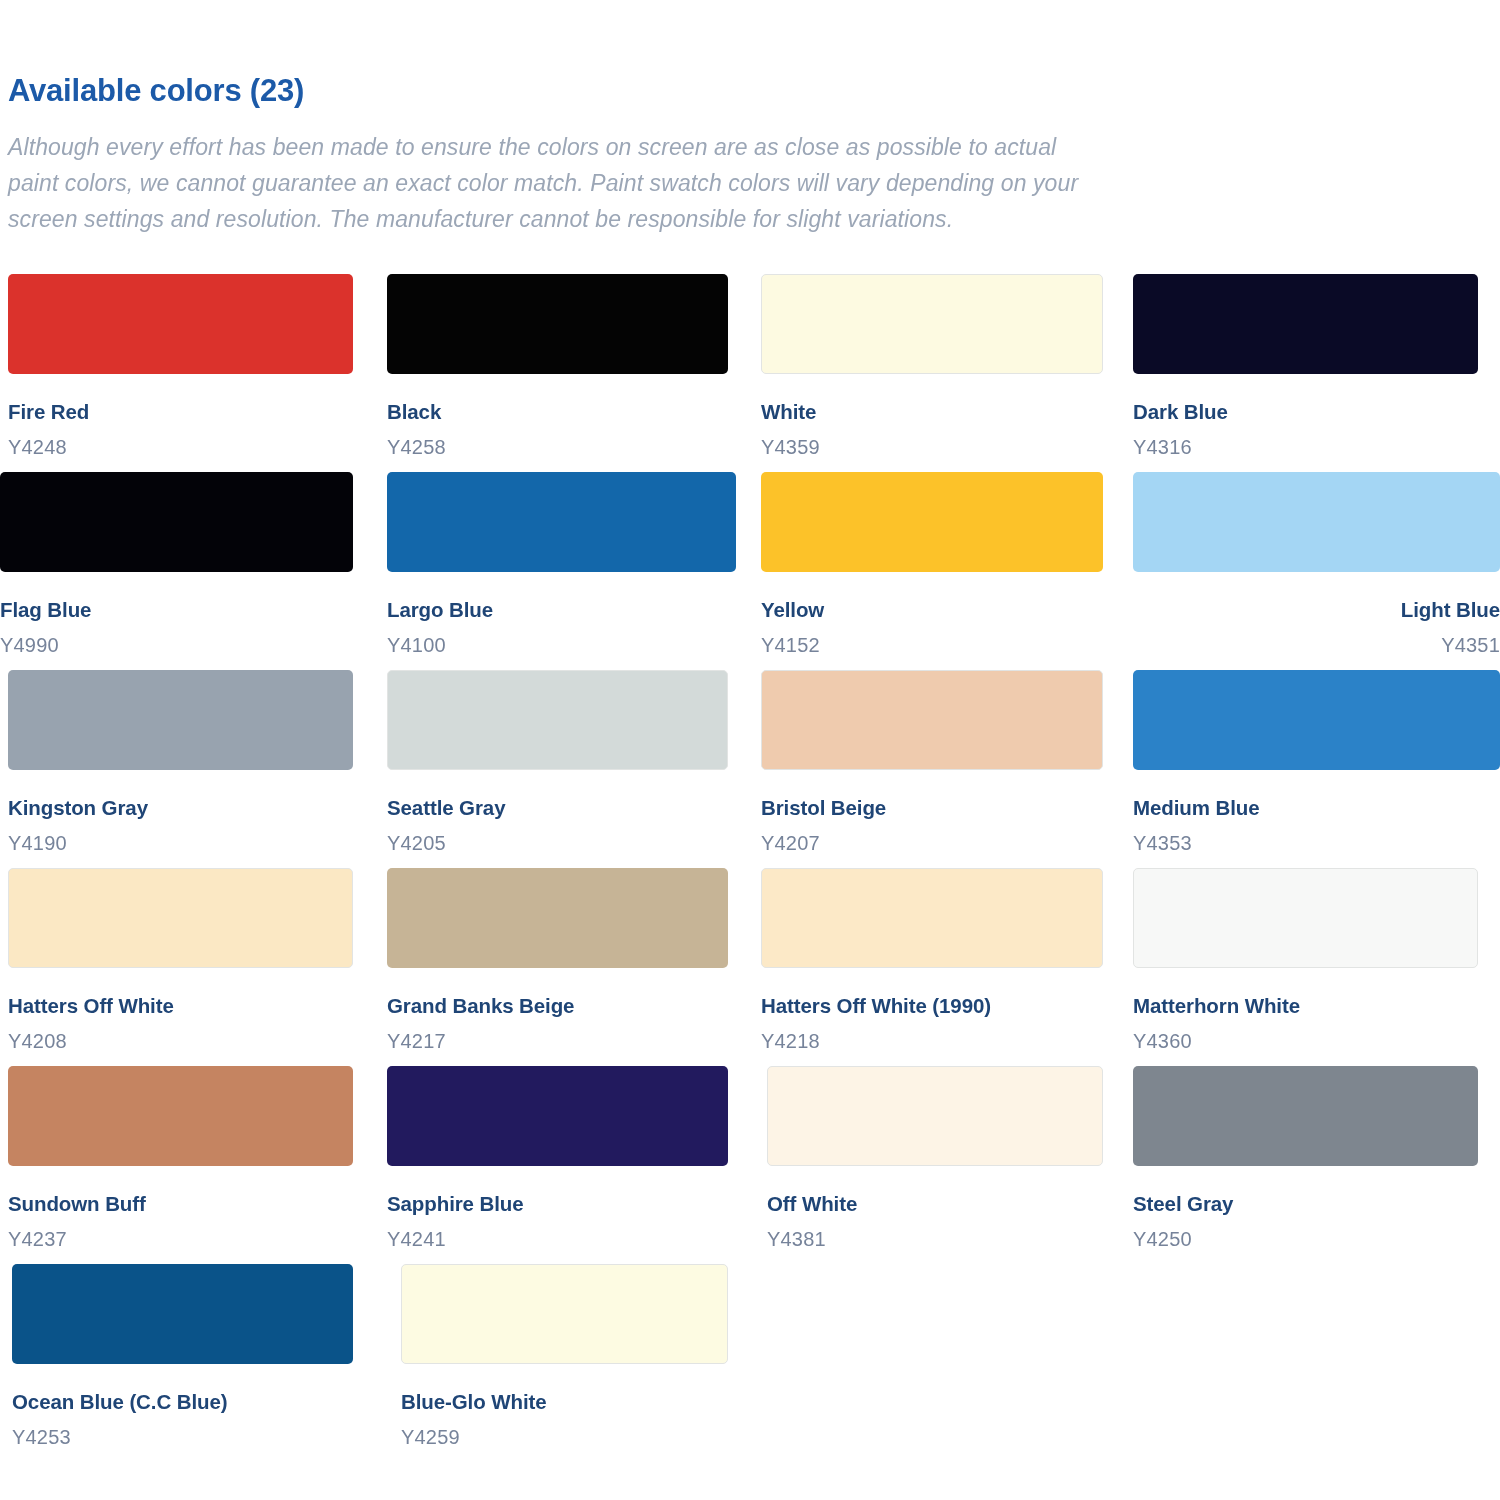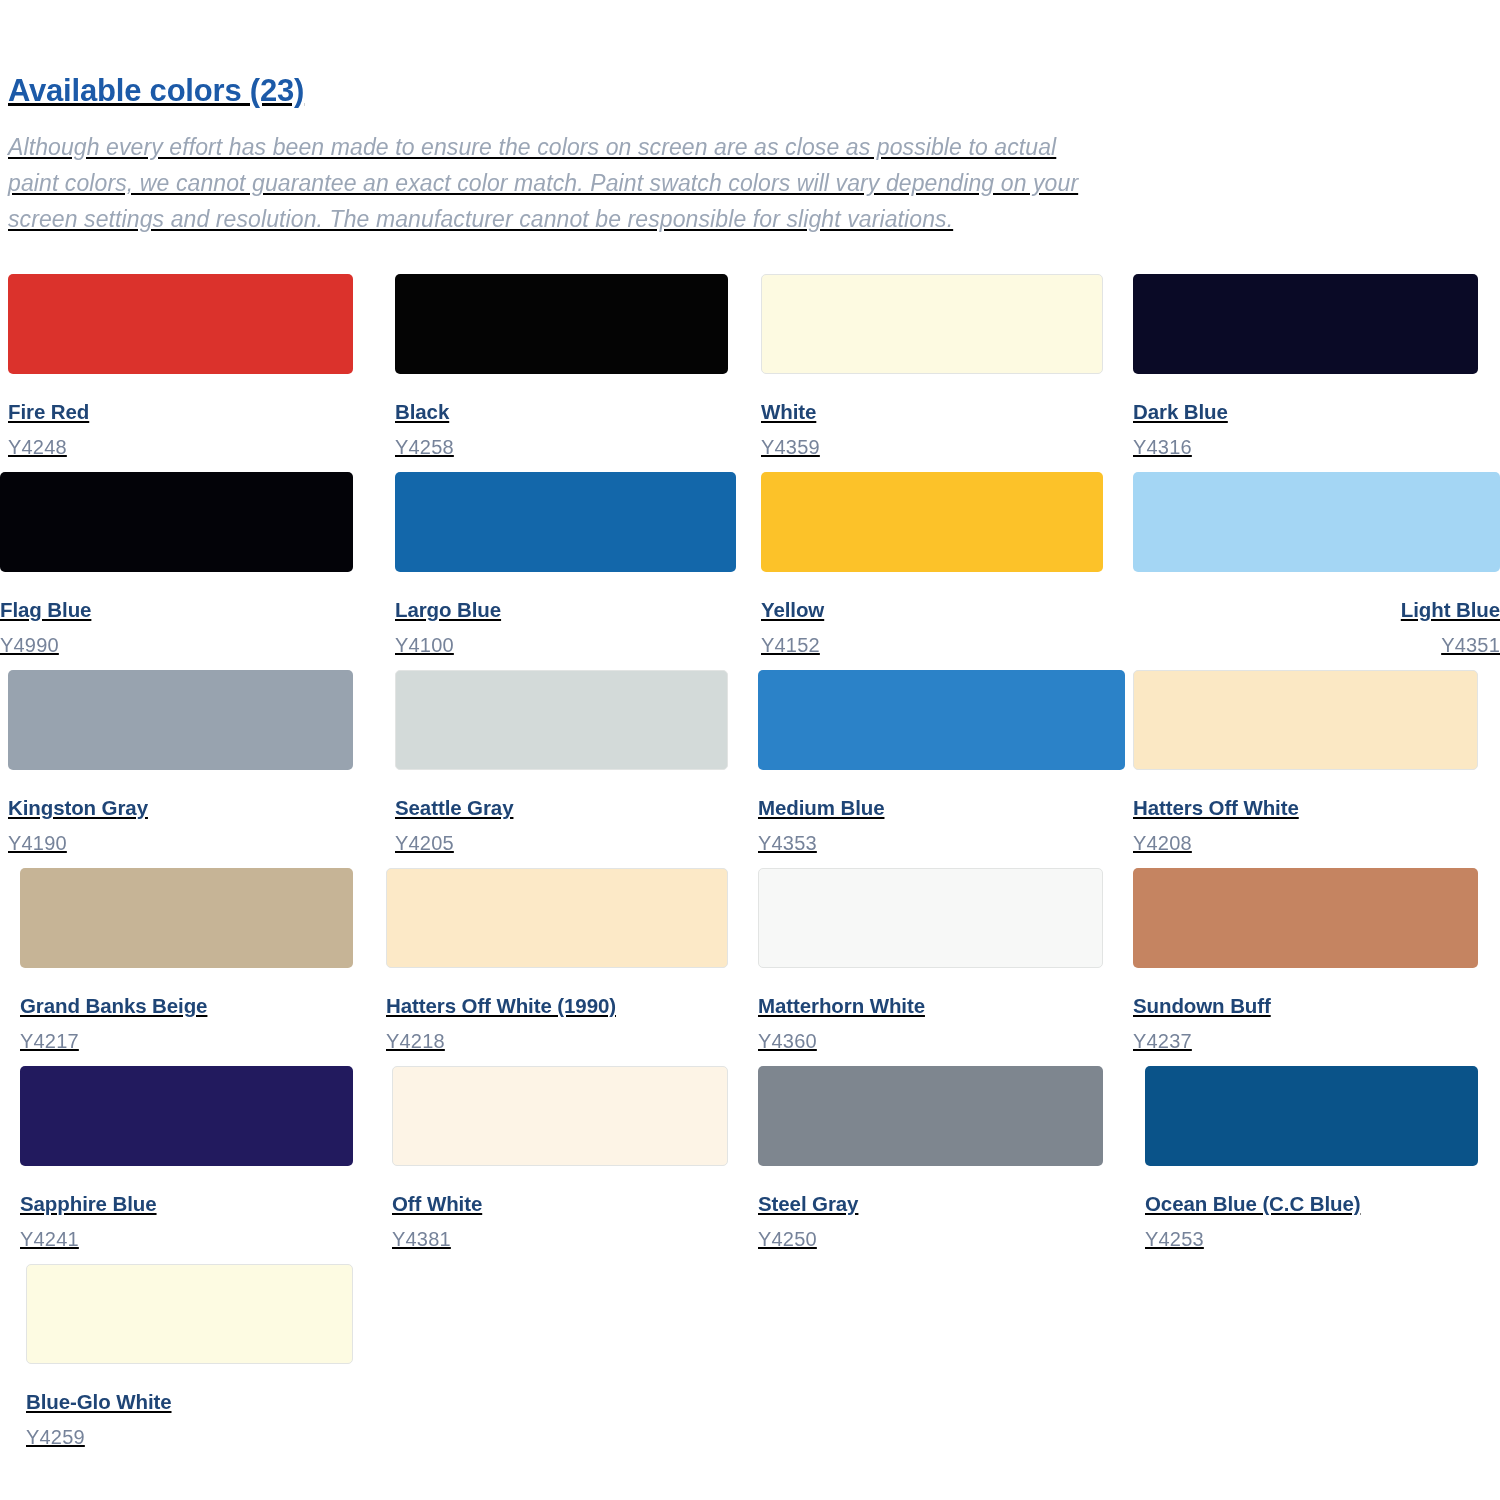--- a/index.html
+++ b/index.html
@@ -11,21 +11,20 @@
     font-family: "Liberation Sans", sans-serif;
     -webkit-font-smoothing: antialiased;
   }
 
   #page {
     position: relative;
     width: 1500px;
     height: 1500px;
     overflow: hidden;
     background: #ffffff;
-    text-decoration: underline;
   }
 
   
   .header {
     padding: 72px 0 0 8px;
   }
 
   .page-title {
     font-size: 31px;
     font-weight: bold;
@@ -84,21 +83,21 @@
     margin-top: 11px;
     font-size: 20px;
     font-weight: normal;
     color: #76839A;
     line-height: 1.2;
     letter-spacing: 0.2px;
   }
 
   
   .swatch-cell.col-1 { margin-left: 8px; }
-  .swatch-cell.col-2 { margin-left: 20px; }
+  .swatch-cell.col-2 { margin-left: 12px; }
   .swatch-cell.col-3 { margin-left: 11px; }
   .swatch-cell.col-4 { margin-left: 8px; }
 
   .swatch-cell.row-2.col-1 { margin-left: 0px; }
   .swatch-cell.row-2.col-4 { margin-left: 8px; padding-right: 0px; text-align: right; }
   .swatch-cell.row-3.col-4 { margin-left: 8px; padding-right: 0px; }
   .swatch-cell.row-5.col-3 { margin-left: 26px; }
   .swatch-cell.row-5.col-4 { margin-left: 17px; }
   .swatch-cell.row-6.col-3 { margin-left: 26px; }
   .swatch-cell.row-2.col-2 { padding-right: 14px; }
@@ -158,20 +157,25 @@
       <div class="swatch-cell row-3 col-1">
         <div class="swatch-chip" style="background: rgb(152, 163, 175);"></div>
         <div class="swatch-name">Kingston Gray</div>
         <div class="swatch-code">Y4190</div>
       </div>
       <div class="swatch-cell row-3 col-2">
         <div class="swatch-chip bordered" style="background: rgb(211, 218, 217);"></div>
         <div class="swatch-name">Seattle Gray</div>
         <div class="swatch-code">Y4205</div>
       </div>
+      <div class="swatch-cell row-3 col-3">
+        <div class="swatch-chip bordered" style="background: rgb(239, 203, 174);"></div>
+        <div class="swatch-name">Bristol Beige</div>
+        <div class="swatch-code">Y4207</div>
+      </div>
       <div class="swatch-cell row-3 col-4">
         <div class="swatch-chip" style="background: rgb(43, 130, 200);"></div>
         <div class="swatch-name">Medium Blue</div>
         <div class="swatch-code">Y4353</div>
       </div>
       <div class="swatch-cell row-4 col-1">
         <div class="swatch-chip bordered" style="background: rgb(251, 232, 196);"></div>
         <div class="swatch-name">Hatters Off White</div>
         <div class="swatch-code">Y4208</div>
       </div>

